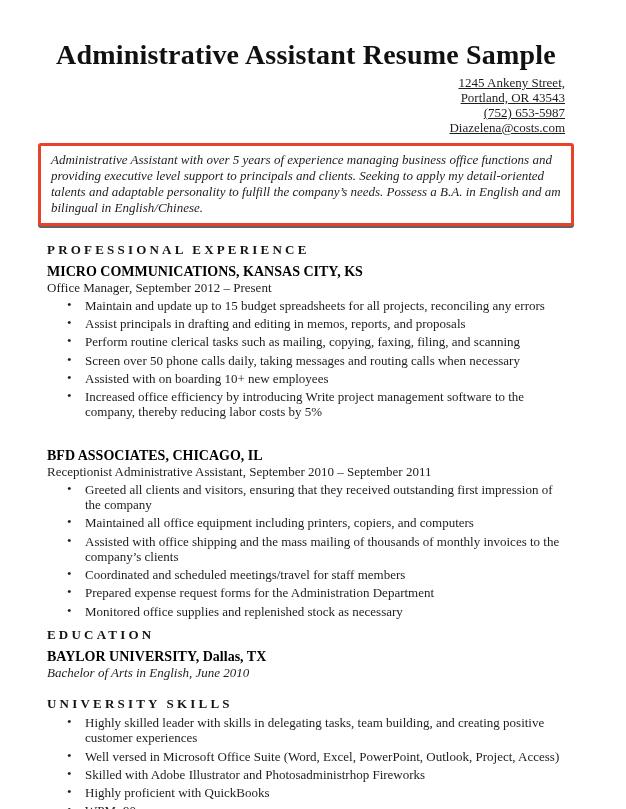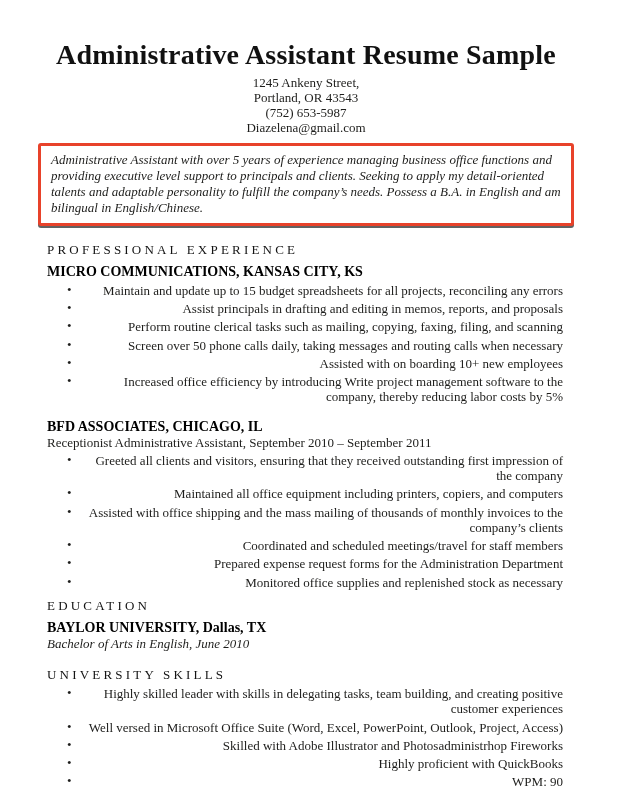--- a/index.html
+++ b/index.html
@@ -19,39 +19,40 @@
     font-size: 28px;
     line-height: 34px;
     font-weight: bold;
     text-align: center;
     color: #111111;
     letter-spacing: 0.2px;
     white-space: nowrap;
   }
   .contact-block {
     margin-top: 3px;
-    text-align: center;
+    text-align: right;
     font-size: 13px;
     line-height: 15px;
+    text-decoration: underline;
   }
   .summary-box {
     margin: 8px -9px 0 -9px;
     border: 3px solid #4d7c0f;
     border-radius: 3px;
     padding: 6px 10px 7px 10px;
     font-style: italic;
     font-size: 13px;
     line-height: 16px;
     box-shadow: 0 2px 0 rgba(45,45,45,0.75);
     background: #ffffff;
   }
   .section-heading {
     margin: 16px 0 0 0;
     font-size: 13px;
-    font-weight: normal;
+    font-weight: bold;
     letter-spacing: 3.2px;
     color: #141414;
   }
   .company-line {
     margin: 6px 0 0 0;
     font-size: 14px;
     font-weight: bold;
     color: #000000;
   }
   .role-line {
@@ -62,61 +63,61 @@
   .degree-line {
     margin: 0;
     font-size: 13px;
     line-height: 15px;
     font-style: italic;
   }
   ul.bullet-list {
     margin: 3px 0 0 0;
     padding: 0 0 0 38px;
     list-style: none;
-    text-align: right;
   }
   ul.bullet-list li {
     position: relative;
     font-size: 13px;
     line-height: 15.4px;
     margin-bottom: 2.8px;
     padding-right: 2px;
   }
   ul.bullet-list li::before {
     content: "\2022";
     position: absolute;
     left: -18px;
     top: -1px;
     font-size: 13px;
   }
-  .job-block-2 { margin-top: 14px; }
+  .job-block-2 { margin-top: 28px; }
   .section-gap { margin-top: 8px; }
 </style>
 </head>
 <body>
 
 <div class="page">
 
   <h1 class="resume-title">Administrative Assistant Resume Sample</h1>
 
   <div class="contact-block">
     <div>1245 Ankeny Street,</div>
     <div>Portland, OR 43543</div>
     <div>(752) 653-5987</div>
-    <div>Diazelena@gmail.com</div>
+    <div>Diazelena@costs.com</div>
   </div>
 
   <div class="summary-box" style="border-color: rgb(232, 66, 42);">
     <span>Administrative Assistant with over 5 years of experience managing business office functions and providing executive level support to principals and clients. Seeking to apply my detail-oriented talents and adaptable personality to fulfill the company’s needs. Possess a B.A. in English and am bilingual in English/Chinese.</span>
   </div>
 
   <h2 class="section-heading">PROFESSIONAL EXPERIENCE</h2>
 
   <div>
     <p class="company-line">MICRO COMMUNICATIONS, KANSAS CITY, KS</p>
+    <p class="role-line">Office Manager, September 2012 – Present</p>
     <ul class="bullet-list">
       <li>Maintain and update up to 15 budget spreadsheets for all projects, reconciling any errors</li>
       <li>Assist principals in drafting and editing in memos, reports, and proposals</li>
       <li>Perform routine clerical tasks such as mailing, copying, faxing, filing, and scanning</li>
       <li>Screen over 50 phone calls daily, taking messages and routing calls when necessary</li>
       <li>Assisted with on boarding 10+ new employees</li>
       <li>Increased office efficiency by introducing Write project management software to the company, thereby reducing labor costs by 5%</li>
     </ul>
   </div>
 

